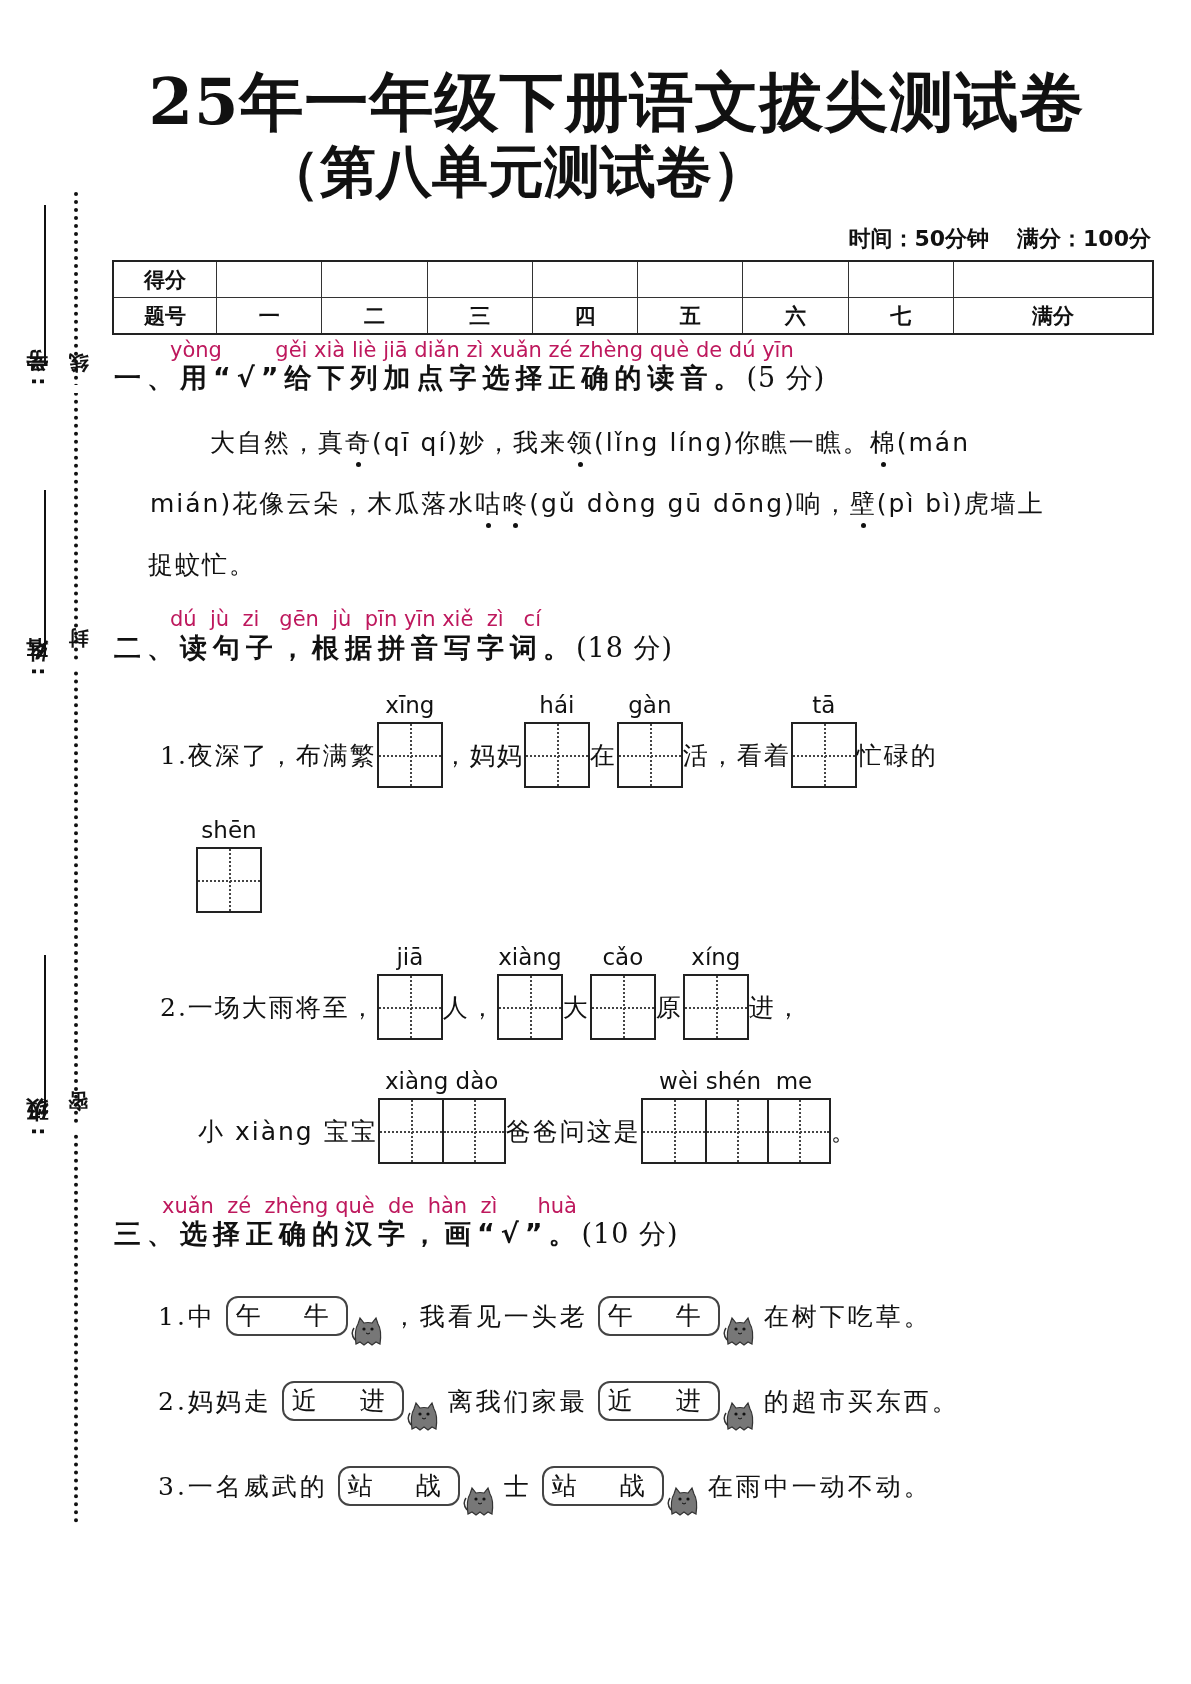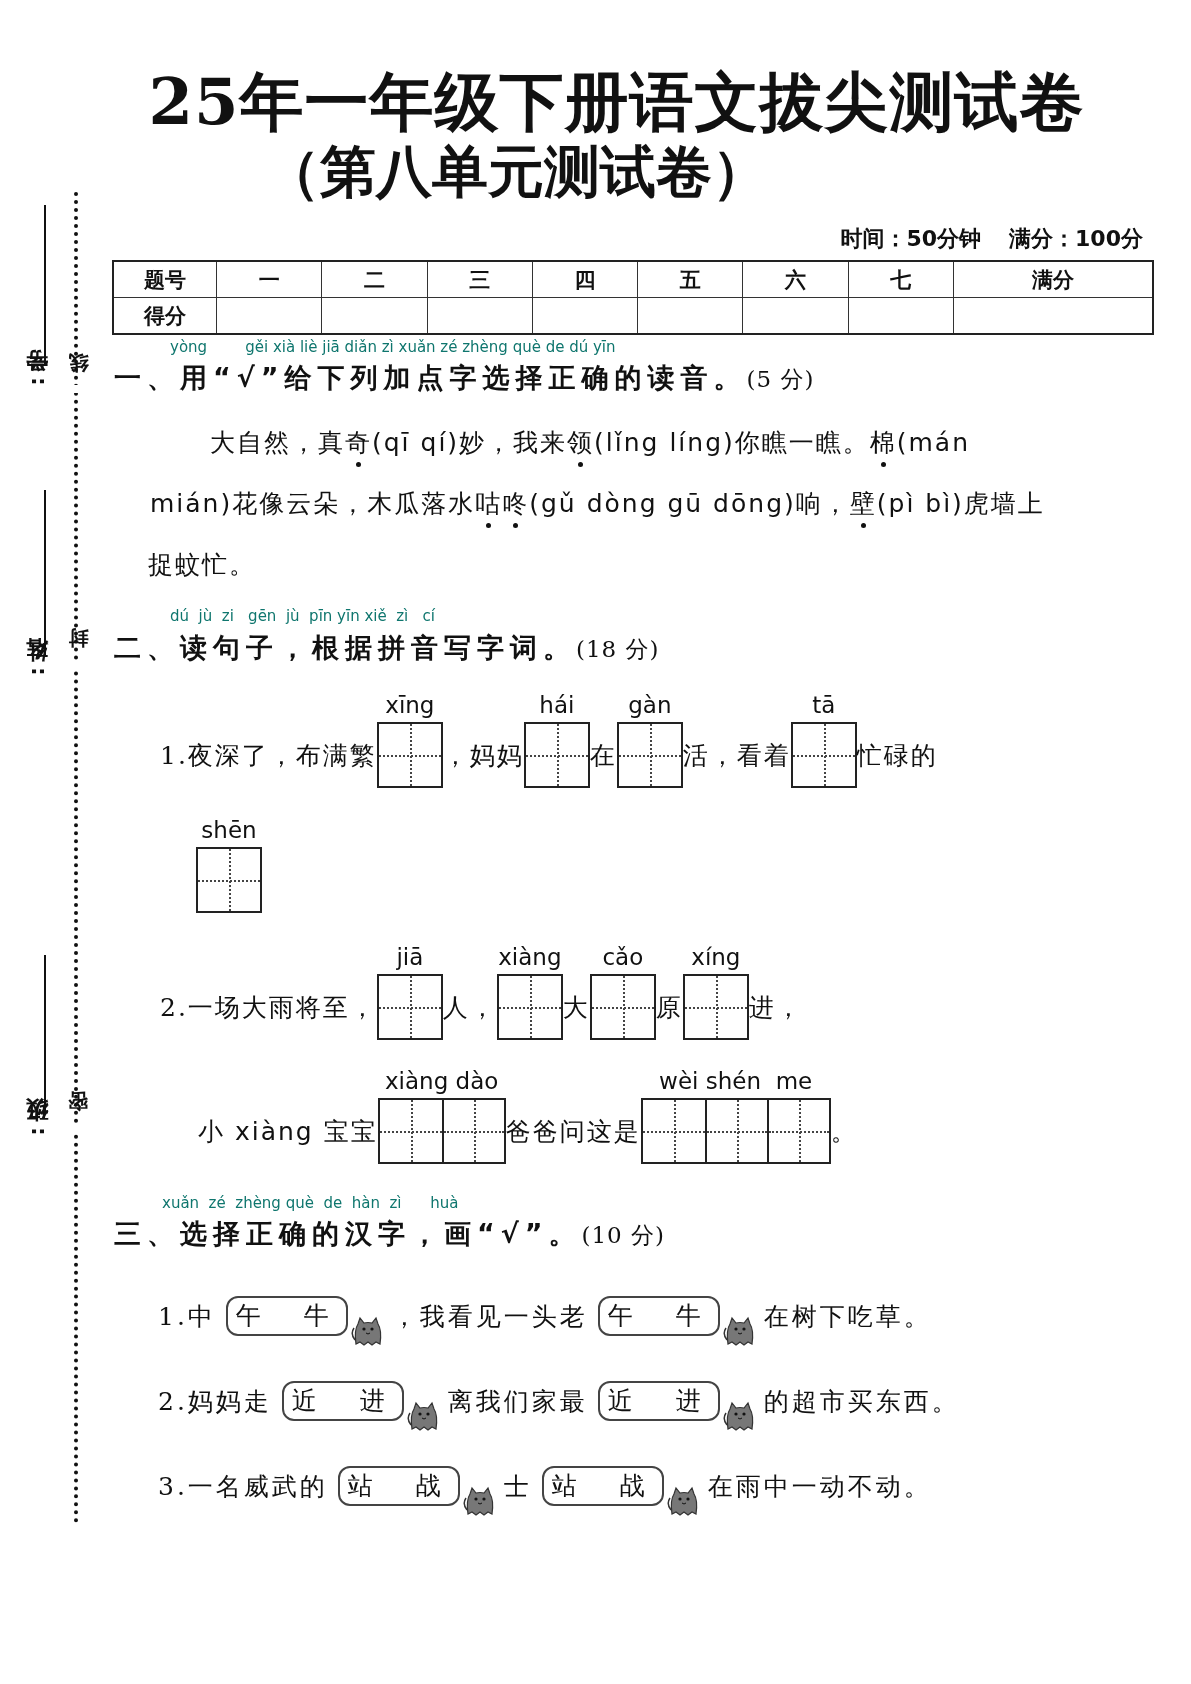--- a/index.html
+++ b/index.html
@@ -16,21 +16,21 @@
     font-weight: bold; font-size: 64px; letter-spacing: 1px; line-height: 80px;
     padding-left: 42px; box-sizing: border-box;
   }
   .title2 {
     left: 0; width: 972px; top: 136px; text-align: center;
     font-family: "DejaVu Serif", "Liberation Serif", serif;
     font-weight: bold; font-size: 56px; line-height: 70px;
     padding-left: 60px; box-sizing: border-box;
   }
   .timeinfo {
-    right: 48px; top: 224px; font-size: 22px; font-weight: bold;
+    right: 40px; top: 224px; font-size: 22px; font-weight: bold;
     font-family: "DejaVu Sans", sans-serif;
   }
   .timeinfo span + span { margin-left: 28px; }
 
   
   table.score {
     position: absolute; left: 112px; top: 260px; width: 1042px;
     border-collapse: collapse; border: 2px solid #222;
   }
   table.score td {
@@ -48,27 +48,27 @@
     writing-mode: vertical-rl; transform: rotate(180deg);
     font-size: 22px; font-weight: bold; letter-spacing: 2px;
   }
   .vchar {
     writing-mode: vertical-rl; transform: rotate(180deg);
     font-size: 20px; font-weight: bold; background: #fff; padding: 4px 0;
   }
 
   
   .pinyin-line {
-    font-size: 15px; color: #0f766e; white-space: pre;
+    font-size: 21px; color: #be185d; white-space: pre;
     font-family: "DejaVu Sans", sans-serif;
   }
   .heading {
     font-size: 27px; font-weight: bold; letter-spacing: 6px; white-space: nowrap;
   }
-  .heading .pts { font-weight: normal; font-size: 23px; letter-spacing: 1px; font-family: "DejaVu Serif", serif; }
+  .heading .pts { font-weight: normal; font-size: 27px; letter-spacing: 1px; font-family: "DejaVu Serif", serif; }
 
   .body-text { font-size: 25px; letter-spacing: 2px; white-space: nowrap; }
   .dot { position: relative; }
   .dot::after {
     content: ""; position: absolute; left: 50%; bottom: -10px;
     width: 5px; height: 5px; margin-left: -2.5px; border-radius: 50%; background: #111;
   }
 
   
   .row { display: flex; align-items: flex-end; white-space: nowrap; }
@@ -106,41 +106,41 @@
 
 <div class="abs title1">25年一年级下册语文拔尖测试卷</div>
 <div class="abs title2">（第八单元测试卷）</div>
 <div class="abs timeinfo">
   <span>时间：50分钟</span><span>满分：100分</span>
 </div>
 
 <table class="score">
   <tbody>
       <tr>
+    <td>得分</td>
+    <td></td>
+    <td></td>
+    <td></td>
+    <td></td>
+    <td></td>
+    <td></td>
+    <td></td>
+    <td></td>
+  </tr>
+  <tr>
     <td style="width:100px">题号</td>
     <td>一</td>
     <td>二</td>
     <td>三</td>
     <td>四</td>
     <td>五</td>
     <td>六</td>
     <td>七</td>
     <td>满分</td>
   </tr>
-  <tr>
-    <td>得分</td>
-    <td></td>
-    <td></td>
-    <td></td>
-    <td></td>
-    <td></td>
-    <td></td>
-    <td></td>
-    <td></td>
-  </tr>
 </tbody>
   </table>
 
 <div class="abs margin-dots"></div>
 <div class="abs margin-line" style="top:205px;height:160px"></div>
 <div class="abs vlabel" style="left:22px;top:375px">学号:</div>
 <div class="abs margin-line" style="top:490px;height:165px"></div>
 <div class="abs vlabel" style="left:22px;top:665px">姓名:</div>
 <div class="abs margin-line" style="top:955px;height:160px"></div>
 <div class="abs vlabel" style="left:22px;top:1125px">班级:</div>

